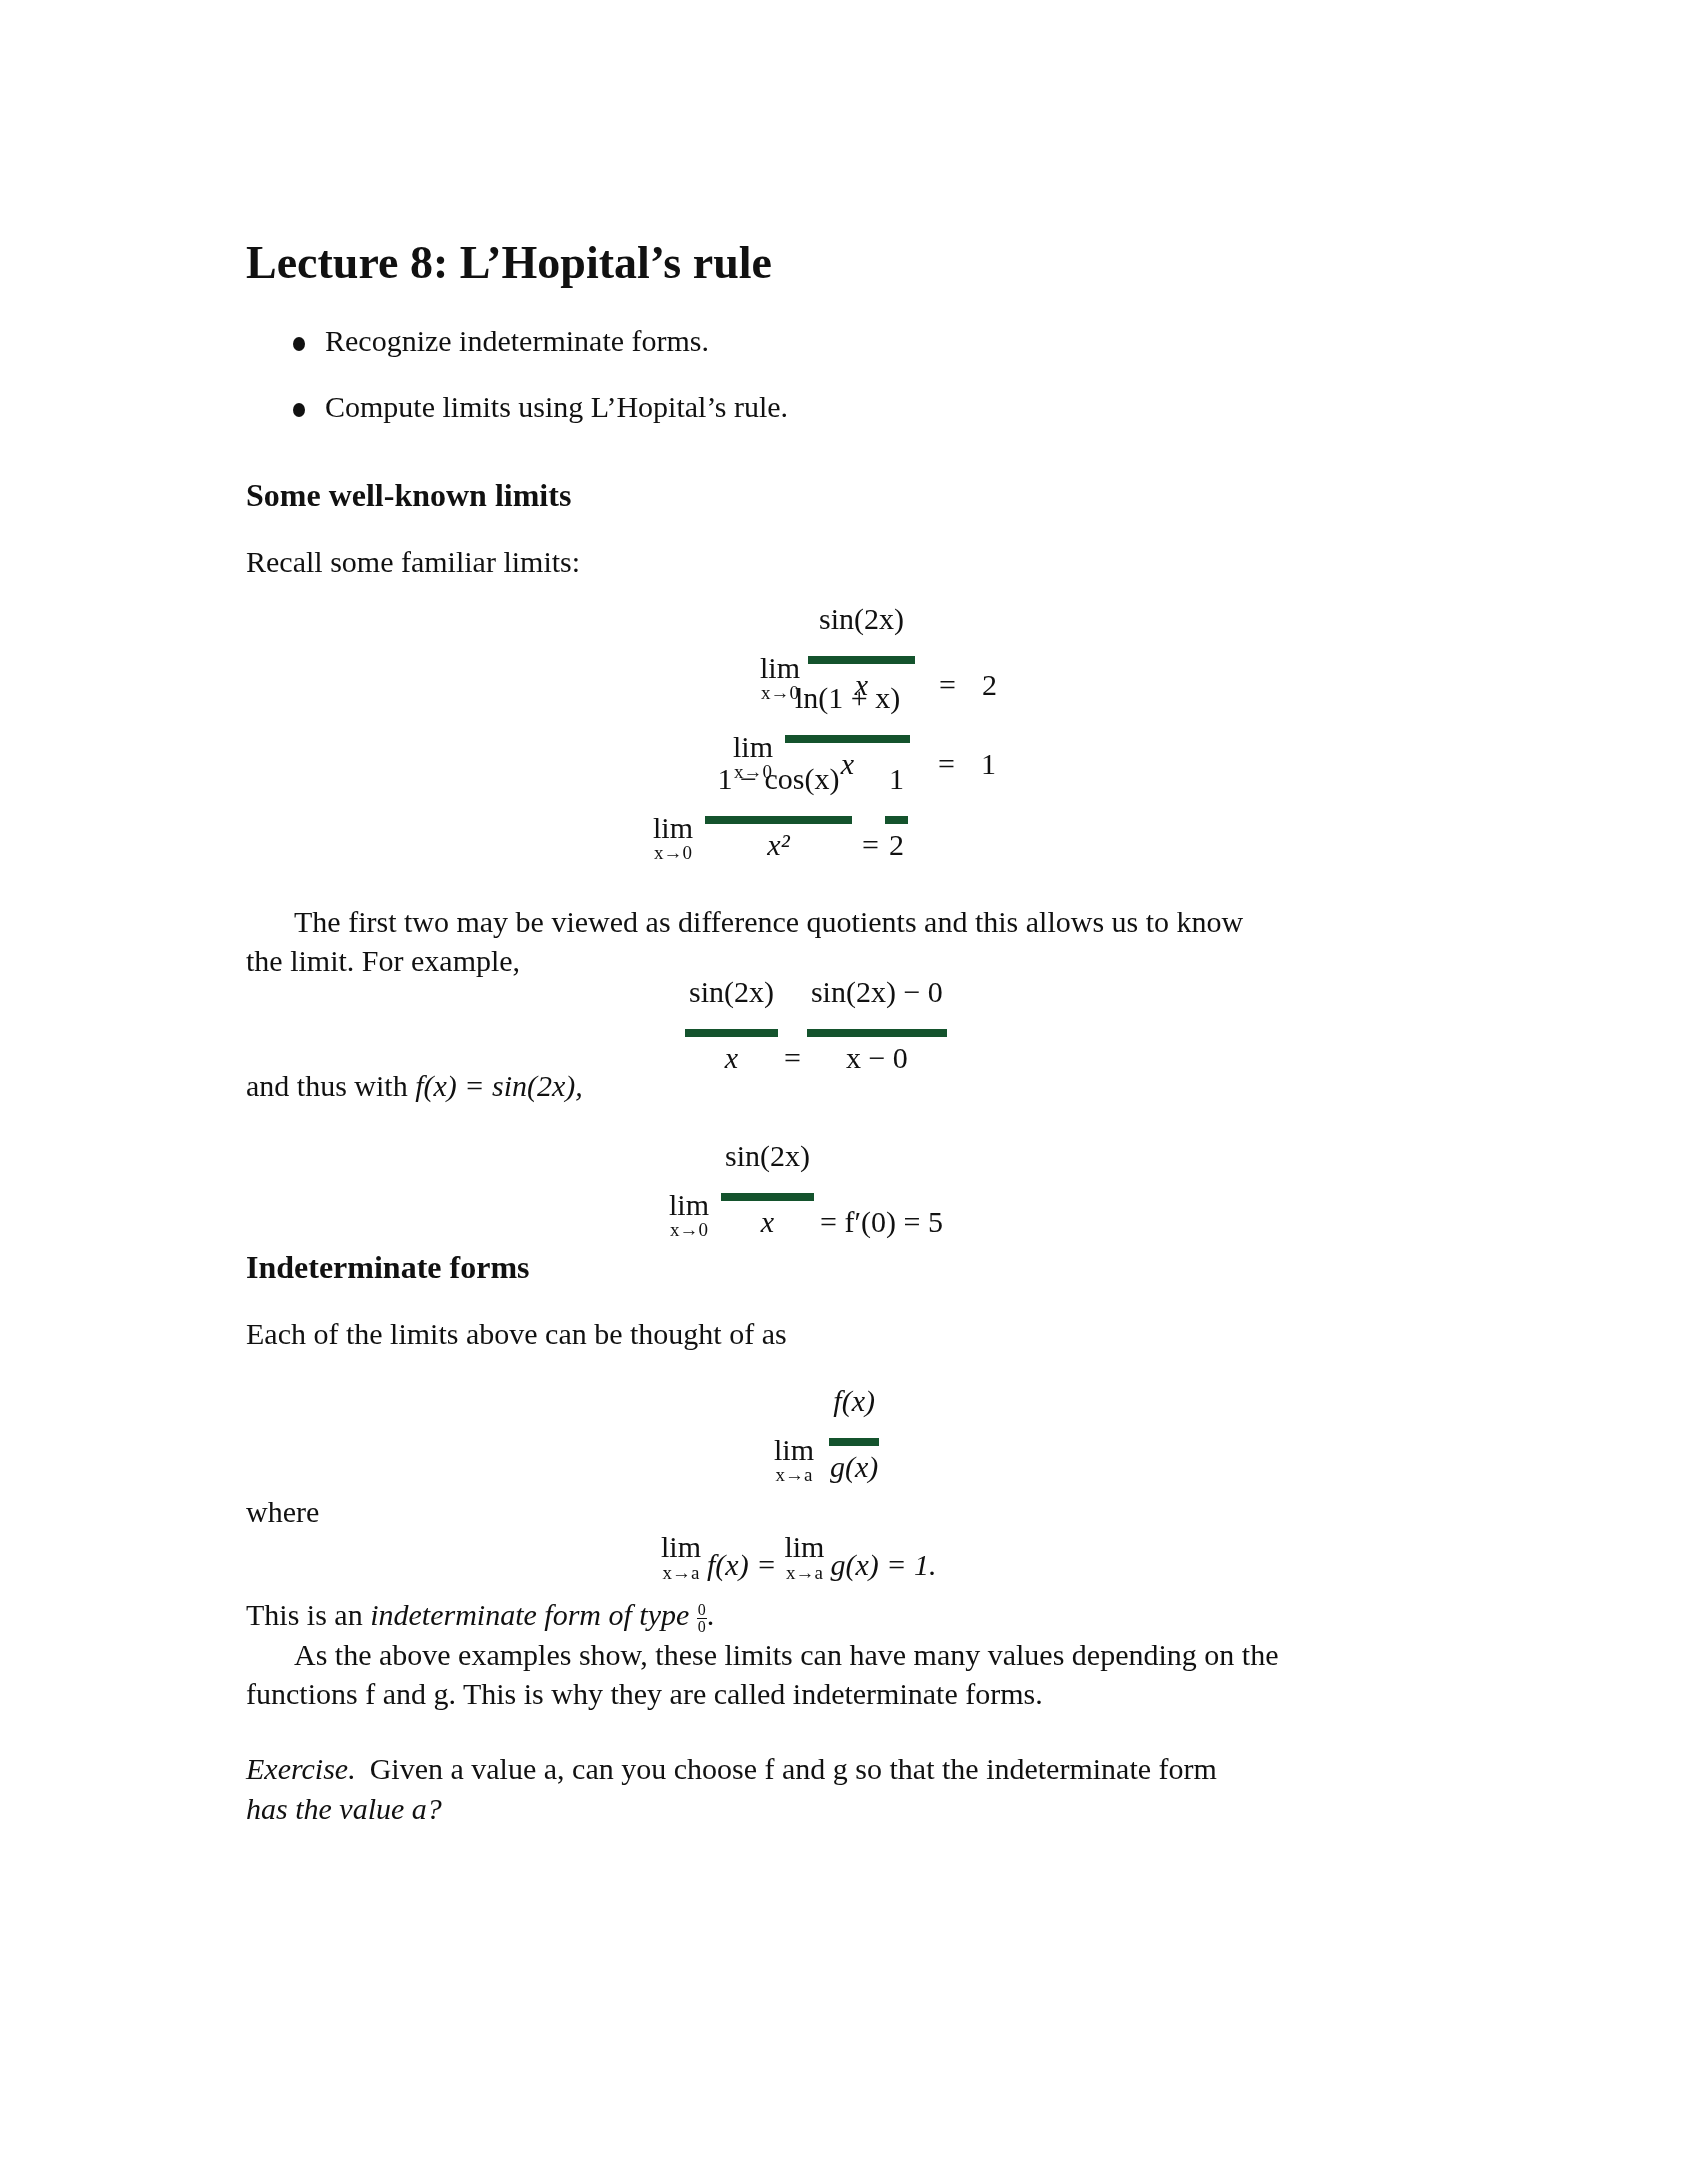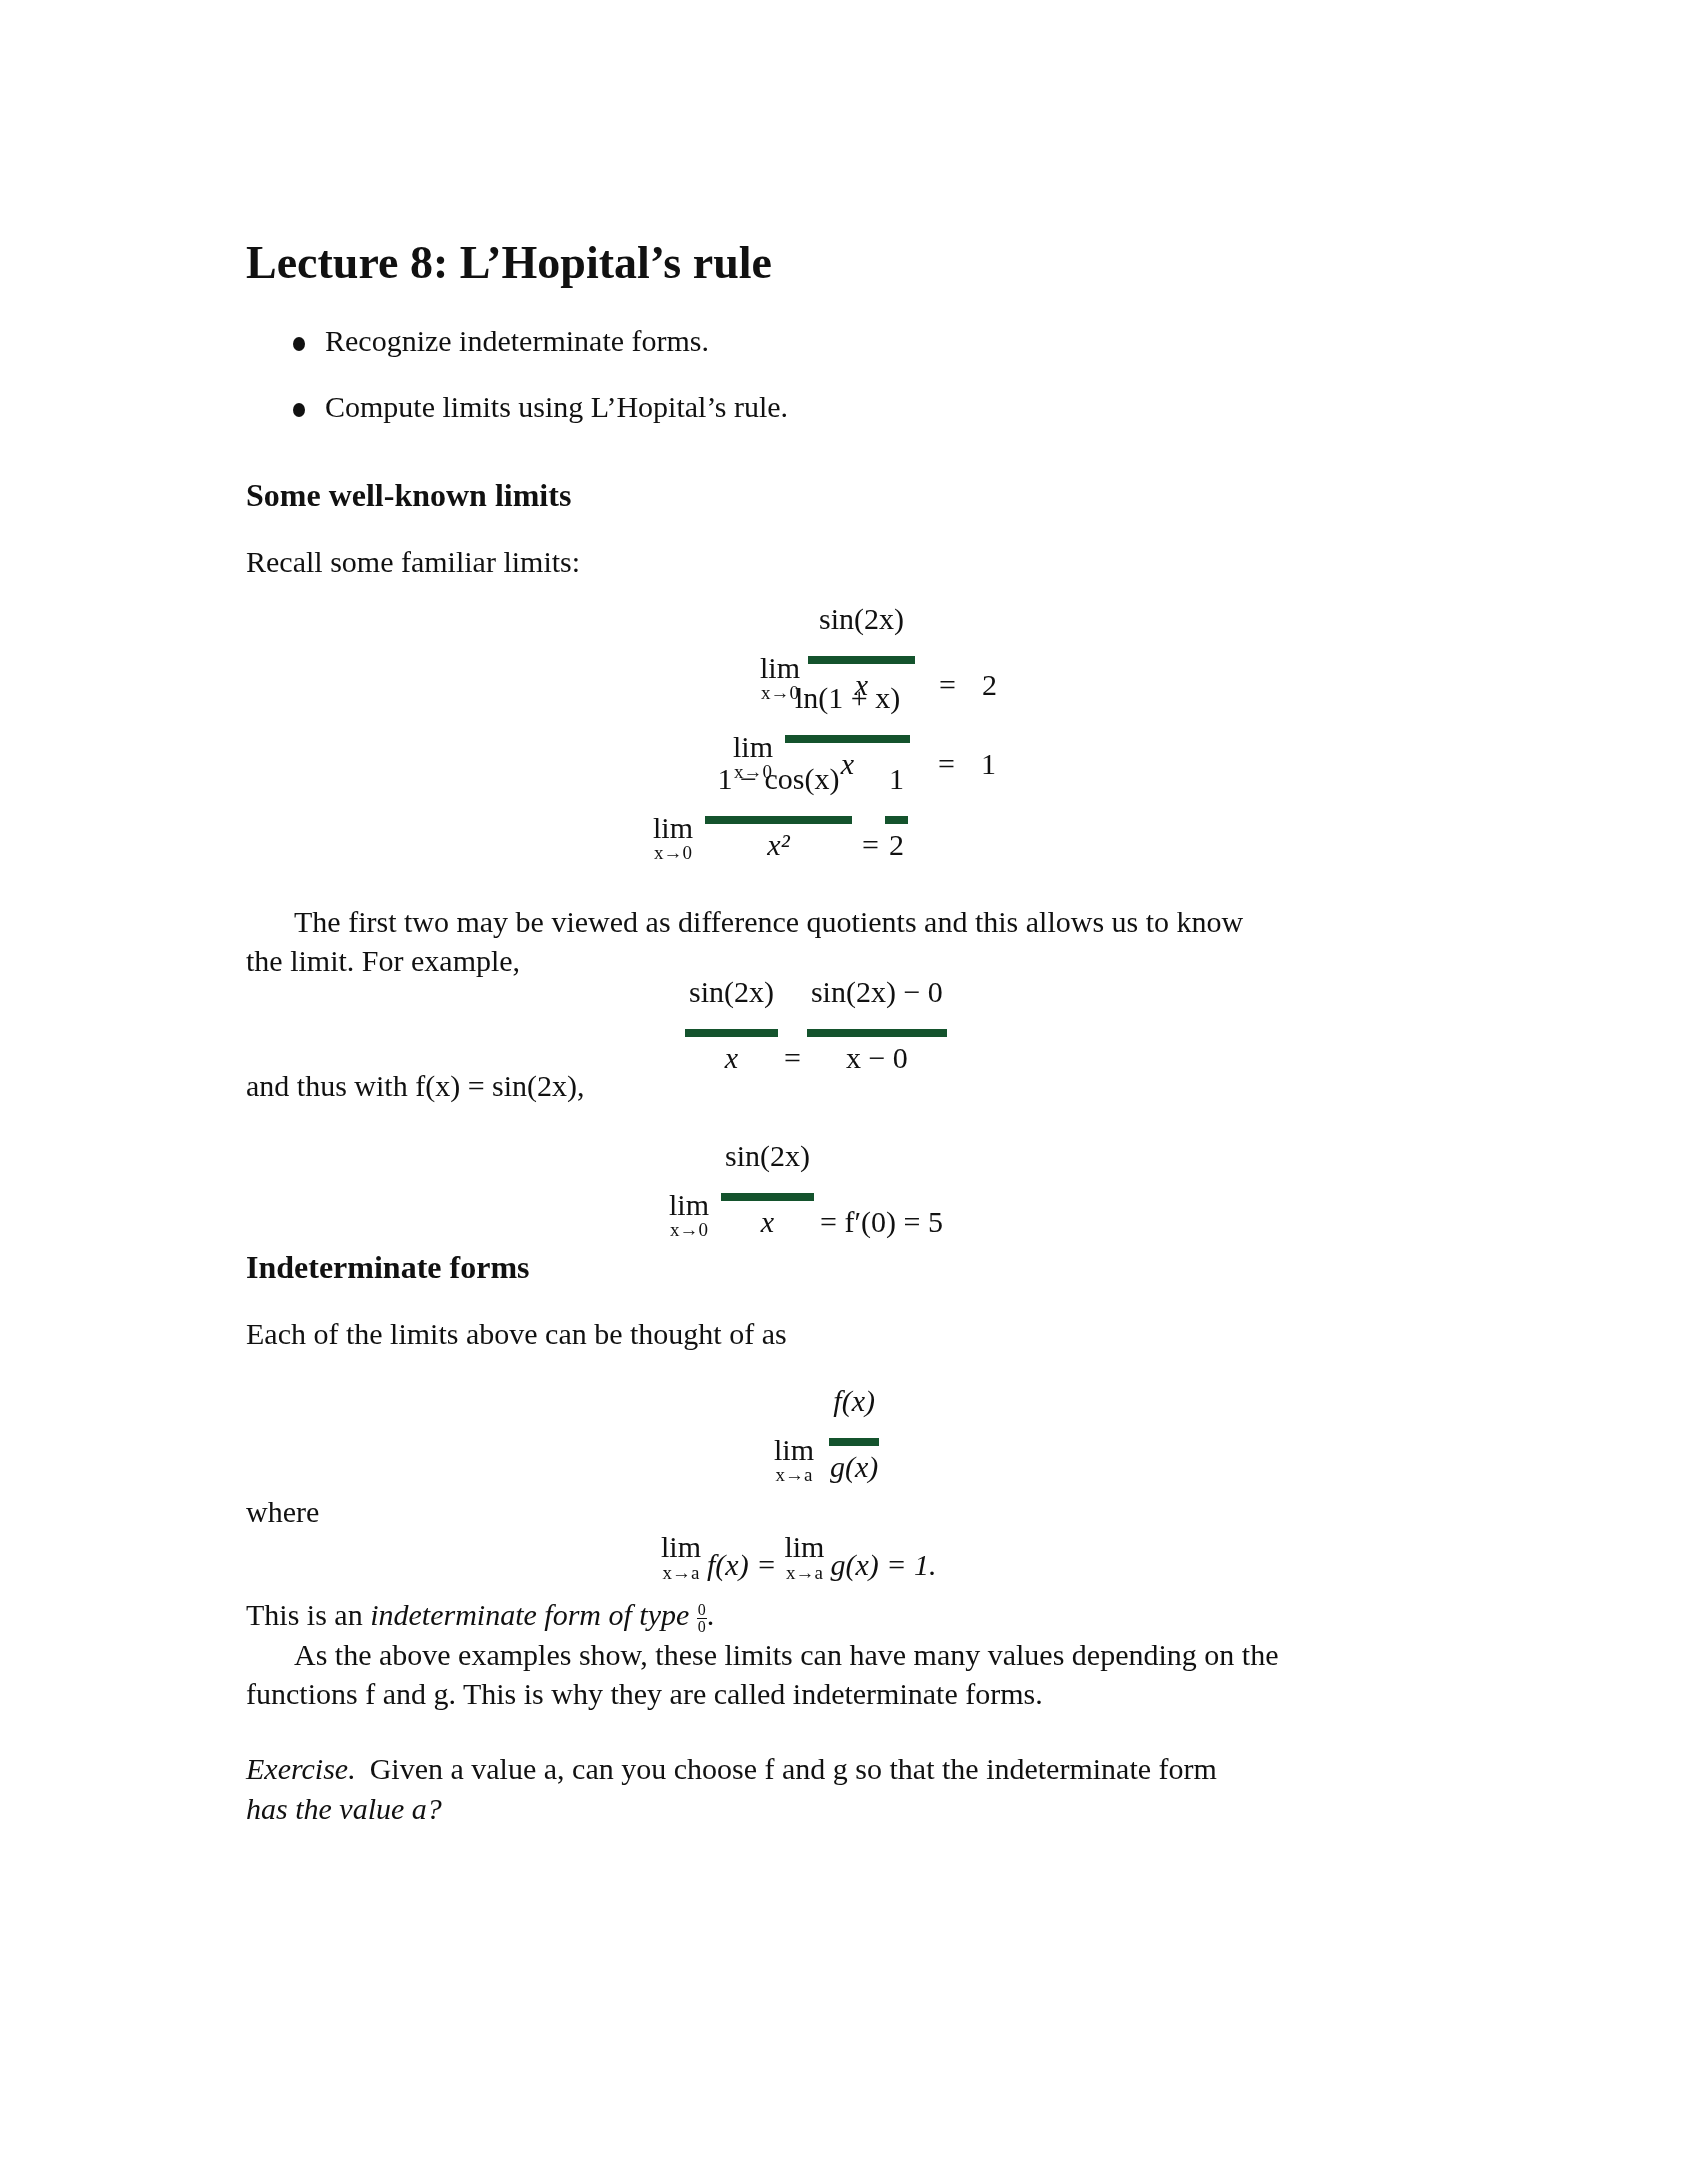--- a/index.html
+++ b/index.html
@@ -87,21 +87,21 @@
       <span class="den" style="font-style:italic">x</span>
     </span>
   <span>=</span>
   <span class="frac">
       <span class="num">sin(2x) − 0</span>
       <span class="den">x − 0</span>
     </span>
 </div>
 
 <div class="abs txt" style="left:246px;top:1069px;">
-  <span>and thus with </span><span style="">f(x) = sin(2x),</span>
+  <span>and thus with </span><span style="font-style:italic">f(x) = sin(2x),</span>
 </div>
 
 <div class="abs m eqrow" style="left:669px;top:1139px;">
   <span class="lim">
       <span class="word">lim</span>
       <span class="sub">x→0</span>
     </span>
   <span class="frac">
       <span class="num">sin(2x)</span>
       <span class="den" style="font-style:italic">x</span>

